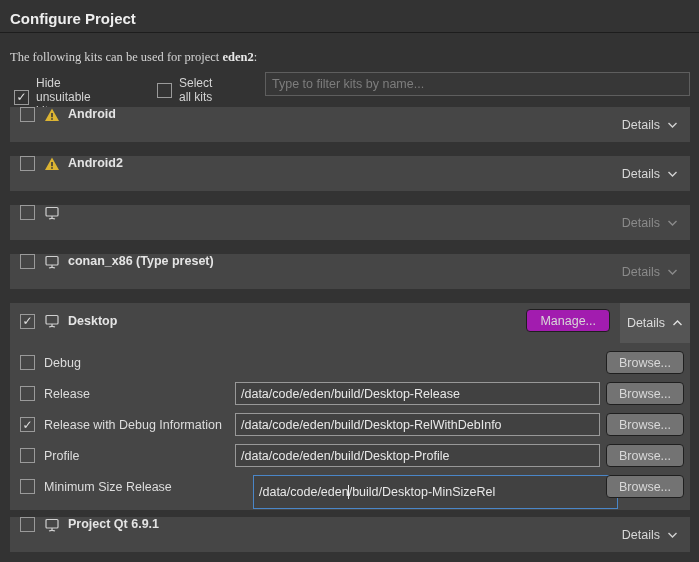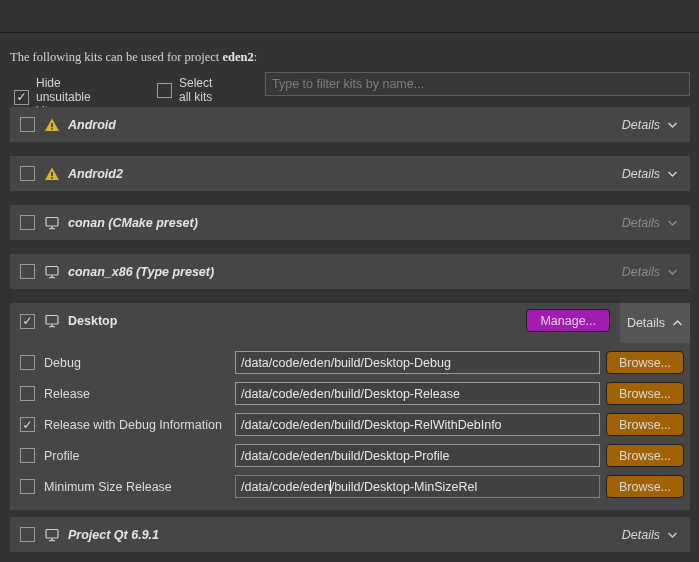--- a/index.html
+++ b/index.html
@@ -43,21 +43,21 @@
     background: #373737; border: 1px solid #5e5e5e; color: #e6e6e6;
     font-family: "Liberation Sans", "DejaVu Sans", sans-serif; font-size: 12.5px;
     padding: 0 6px; outline: none;
   }
   .filter-input::placeholder { color: #7d7d7d; }
 
   
   .kit-row {
     position: absolute; left: 10px; width: 680px; height: 35px;
     background: #464646;
-    display: flex; align-items: center; font-style: italic;
+    display: flex; align-items: flex-start;
   }
   .kit-row .checkbox { margin-left: 10px; background: #464646; }
   .kit-icon { margin-left: 9px; width: 16px; height: 16px; flex: 0 0 16px; }
   .kit-name { margin-left: 8px; font-weight: bold; font-size: 12.5px; color: #e4e4e4; }
   .details-btn {
     margin-left: auto; display: flex; align-items: center; gap: 7px;
     padding: 0 12px; height: 100%; color: #d8d8d8; font-size: 12.5px; cursor: default;
   }
   .details-btn svg { display: block; }
   .dim .details-btn { color: #8a8a8a; }
@@ -88,38 +88,39 @@
   .config-row { position: absolute; left: 0; width: 680px; height: 23px; display: flex; align-items: center; }
   .config-row .checkbox { margin-left: 10px; background: #464646; }
   .config-label { margin-left: 9px; font-size: 12.5px; color: #dddddd; }
   .path-input {
     position: absolute; left: 225px; top: 0; width: 365px; height: 23px;
     background: #414141; border: 1px solid #989898; color: #e8e8e8;
     font-family: "Liberation Sans", "DejaVu Sans", sans-serif; font-size: 12.5px;
     padding: 0 5px; outline: none;
   }
   .path-input-focused {
-    position: absolute; left: 225px; top: 0; width: 365px; height: 23px;
+    position: absolute; left: 243px; top: 0; width: 365px; height: 34px;
     background: #414141; border: 1px solid #4a86c8; color: #e8e8e8;
     font-size: 12.5px; padding: 0 5px;
     display: flex; align-items: center; white-space: pre;
   }
   .caret { display: inline-block; width: 1px; height: 14px; background: #f0f0f0; margin: 0 -0.5px; }
   .browse-btn {
     position: absolute; left: 596px; top: 0; width: 78px; height: 23px;
-    background: #a16207; border: 1px solid #1f1f1f; border-radius: 4px;
+    background: #737373; border: 1px solid #1f1f1f; border-radius: 4px;
     color: #d8d8d8; font-family: "Liberation Sans", "DejaVu Sans", sans-serif;
     font-size: 12.5px; cursor: default;
   }
 </style>
 </head>
 <body>
 
 <div class="page">
 
+  <div class="title">Configure Project</div>
   <div class="title-sep"></div>
 
   <div class="intro"><span>The following kits can be used for project </span><b>eden2</b><span>:</span></div>
 
   <div class="controls">
     <div class="cb-group cb-hide">
       <span class="checkbox">✓</span>
       <span>Hide unsuitable kits</span>
     </div>
     <div class="cb-group cb-select">
@@ -161,21 +162,20 @@
     </div>
   </div>
 
   <div class="kit-row dim" style="top:205px">
     <span class="checkbox"></span>
     <svg class="kit-icon" viewBox="0 0 16 16">
       <rect x="2" y="2.5" width="12" height="8.5" rx="1" fill="none" stroke="#cfcfcf" stroke-width="1.2"></rect>
       <line x1="8" y1="11" x2="8" y2="13" stroke="#cfcfcf" stroke-width="1.2"></line>
       <path d="M5 14 Q8 12.8 11 14" fill="none" stroke="#cfcfcf" stroke-width="1.2"></path>
     </svg>
-    <span class="kit-name">conan (CMake preset)</span>
     <div class="details-btn">
       <span>Details</span>
       <svg width="11" height="8" viewBox="0 0 11 8">
           <polyline points="1.5,2 5.5,6 9.5,2" fill="none" stroke="#d0d0d0" stroke-width="1.4"></polyline>
         </svg>
     </div>
   </div>
 
   <div class="kit-row dim" style="top:254px">
     <span class="checkbox"></span>
@@ -207,21 +207,20 @@
         <span>Details</span>
         <svg width="11" height="8" viewBox="0 0 11 8">
             <polyline points="1.5,6 5.5,2 9.5,6" fill="none" stroke="#e0e0e0" stroke-width="1.4"></polyline>
           </svg>
       </div>
     </div>
 
     <div class="config-row" style="top:48px">
       <span class="checkbox"></span>
       <span class="config-label">Debug</span>
-      <input class="path-input" value="/data/code/eden/build/Desktop-Debug" style="">
       <button class="browse-btn">Browse...</button>
     </div>
 
     <div class="config-row" style="top:79px">
       <span class="checkbox"></span>
       <span class="config-label">Release</span>
       <input class="path-input" value="/data/code/eden/build/Desktop-Release" style="">
       <button class="browse-btn">Browse...</button>
     </div>
 

